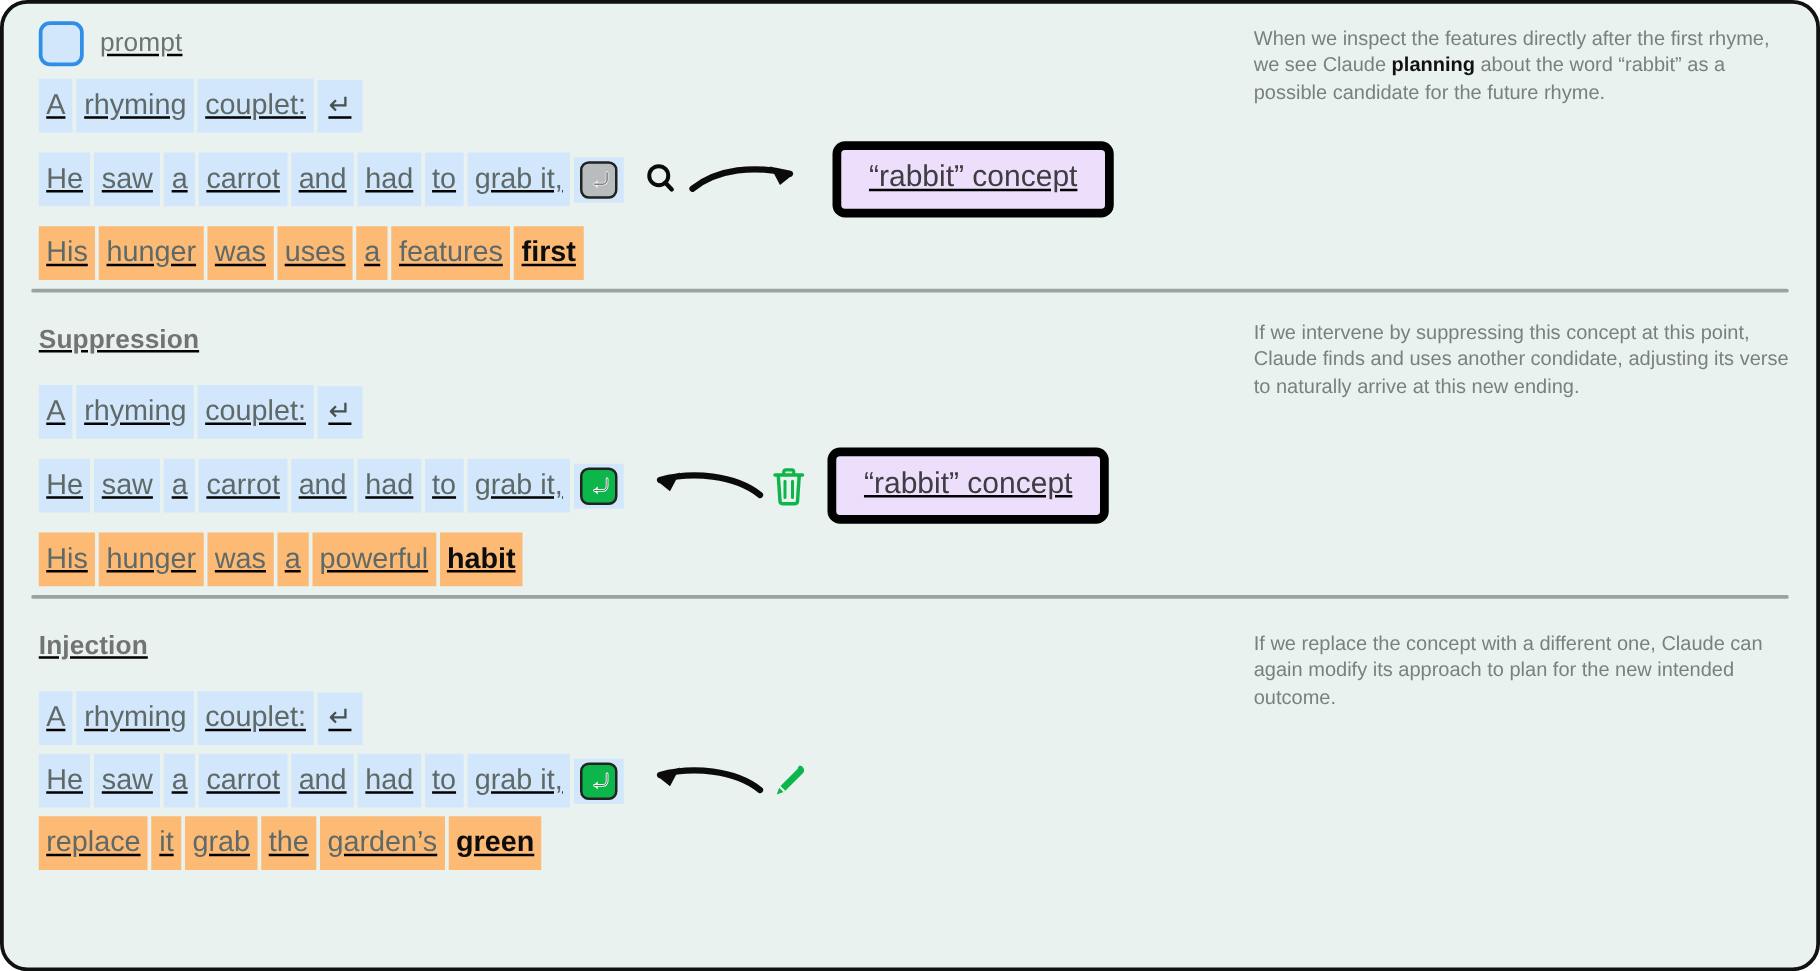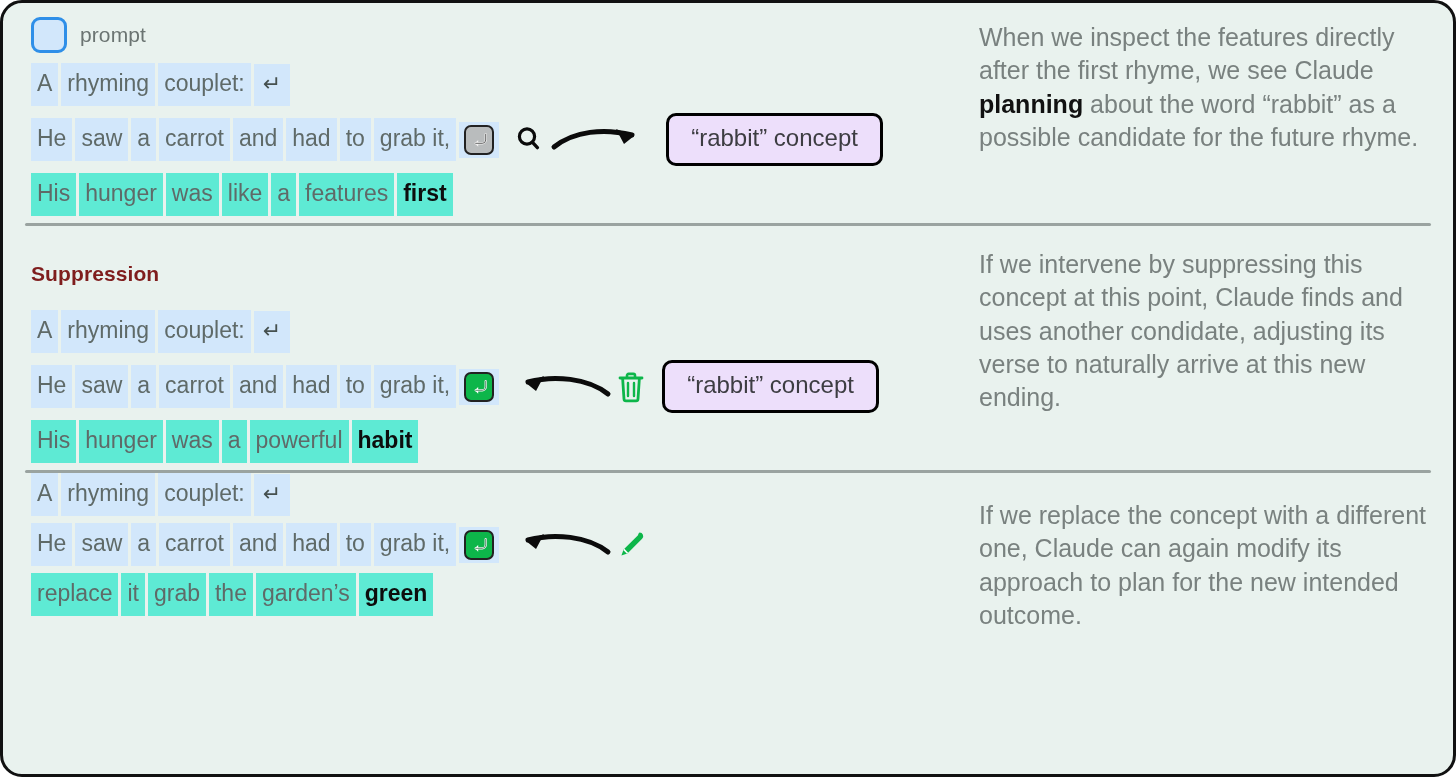--- a/index.html
+++ b/index.html
@@ -32,20 +32,21 @@
   }
   .section-inner {
     position: relative;
     display: flex;
     flex-direction: row;
     align-items: flex-start;
   }
   .left-col {
     flex: 0 0 auto;
     width: 940px;
+    text-decoration: underline;
   }
   .right-col {
     flex: 1 1 auto;
     padding-left: 8px;
   }
 
   .divider {
     height: 3px;
     background: #9aa3a0;
     margin: 0 22px 0 22px;
@@ -83,22 +84,22 @@
   .legend-label {
     font-size: 21px;
     color: #6b7472;
     letter-spacing: .1px;
   }
 
   
   .section-heading {
     font-size: 21px;
     font-weight: bold;
-    color: #7f1d1d;
-    padding-top: 36px;
+    color: #737373;
+    padding-top: 26px;
     padding-bottom: 24px;
     letter-spacing: .1px;
   }
 
   
   .token-row {
     display: flex;
     flex-wrap: nowrap;
     align-items: center;
     gap: 3px;
@@ -109,21 +110,21 @@
     display: inline-flex;
     align-items: center;
     justify-content: center;
     font-size: 23px;
     line-height: 1;
     color: #5f6a68;
     padding: 9px 6px 11px 6px;
     white-space: pre;
   }
   .token.prompt { background: #d2e7fb; }
-  .token.completion { background: #5eead4; }
+  .token.completion { background: #fdba74; }
   .token.final {
     color: #0d0d0d;
     font-weight: bold;
   }
   .token.nl {
     font-size: 22px;
     padding-left: 9px;
     padding-right: 9px;
     color: #46514f;
   }
@@ -168,36 +169,37 @@
     justify-content: center;
     width: 104px;
   }
 
   
   .concept-pill {
     display: inline-flex;
     align-items: center;
     justify-content: center;
     background: #eddffb;
-    border: 3px solid #000000;
+    border: 7px solid #000000;
     border-radius: 10px;
     padding: 8px 22px 11px 22px;
     font-size: 24px;
     color: #3d3d42;
     margin-left: 16px;
     white-space: pre;
   }
 
   
   .note {
-    font-size: 25px;
+    font-size: 16px;
     line-height: 1.33;
     color: #79817f;
     padding-top: 18px;
     max-width: 470px;
+    margin-left: 24px;
   }
   .note b {
     color: #111111;
     font-weight: bold;
   }
   .note-s2 { padding-top: 22px; }
   .note-s3 { padding-top: 26px; }
 </style>
 </head>
 <body>
@@ -256,21 +258,21 @@
               </svg>
             </span>
             <span class="concept-pill">“rabbit” concept</span>
           </span>
         </div>
 
         <div class="token-row">
           <span class="token completion">His</span>
           <span class="token completion">hunger</span>
           <span class="token completion">was</span>
-          <span class="token completion">like</span>
+          <span class="token completion">uses</span>
           <span class="token completion">a</span>
           <span class="token completion">features</span>
           <span class="token completion final">first</span>
         </div>
       </div>
 
       <div class="right-col">
         <div class="note"><span>When we inspect the features directly after the first rhyme, we see Claude </span><b>planning</b><span> about the word “rabbit” as a possible candidate for the future rhyme.</span></div>
       </div>
     </div>
@@ -345,20 +347,21 @@
       </div>
     </div>
   </div>
 
   <div class="divider"></div>
 
   <div class="section">
     <div class="section-inner">
       <div class="left-col">
 
+        <div class="section-heading">Injection</div>
 
         <div class="token-row">
           <span class="token prompt">A</span>
           <span class="token prompt">rhyming</span>
           <span class="token prompt">couplet:</span>
           <span class="token prompt nl">↵</span>
         </div>
 
         <div class="token-row">
           <span class="token prompt">He</span>

